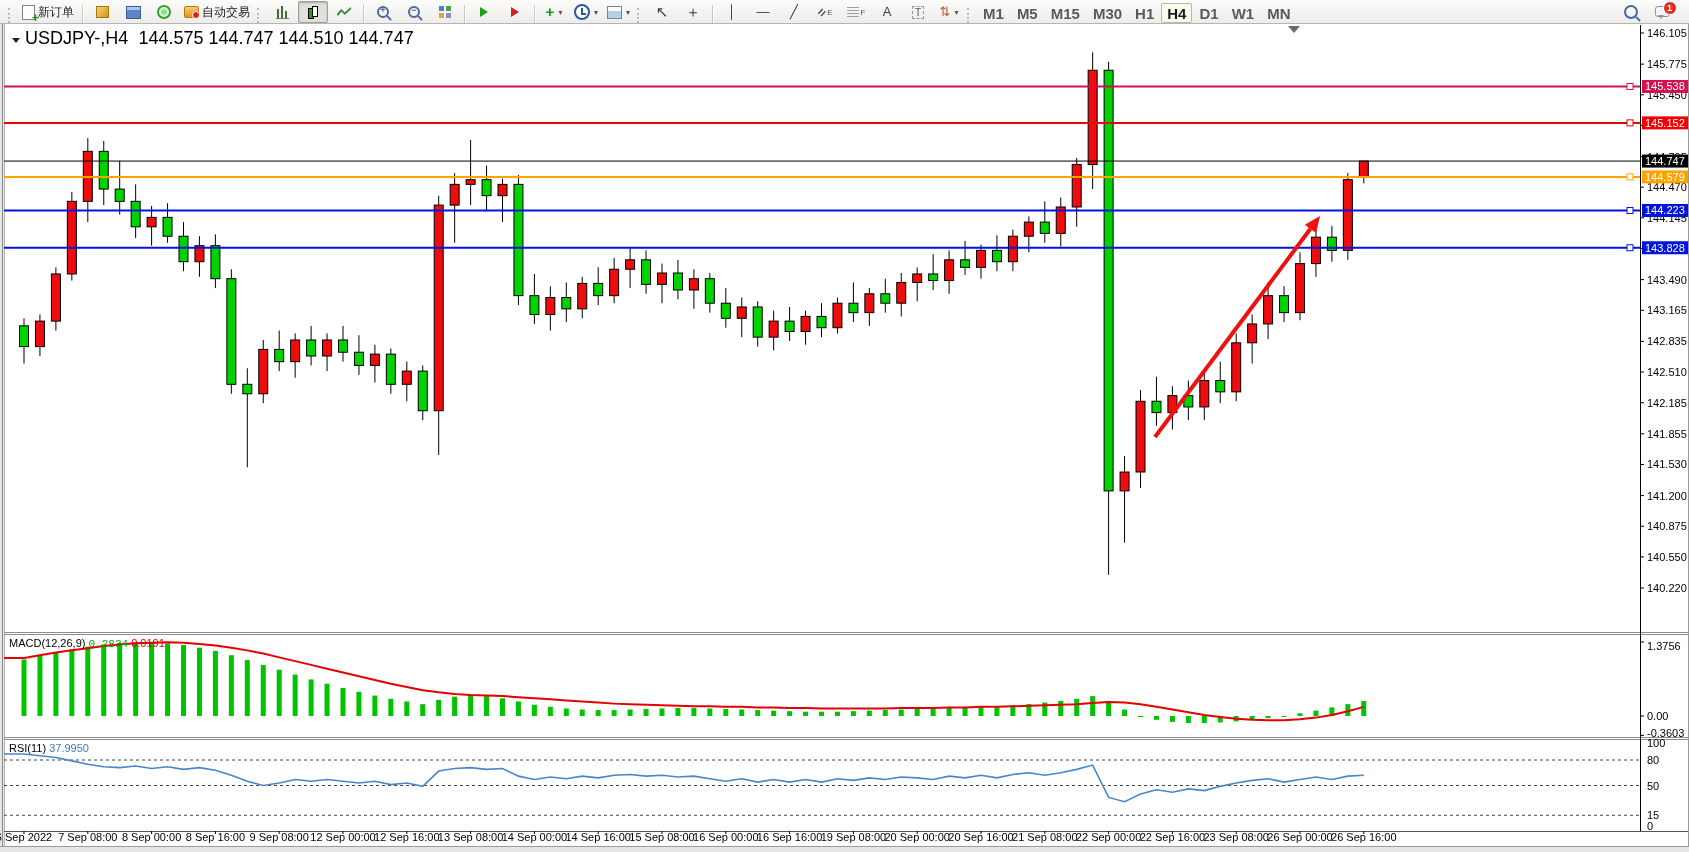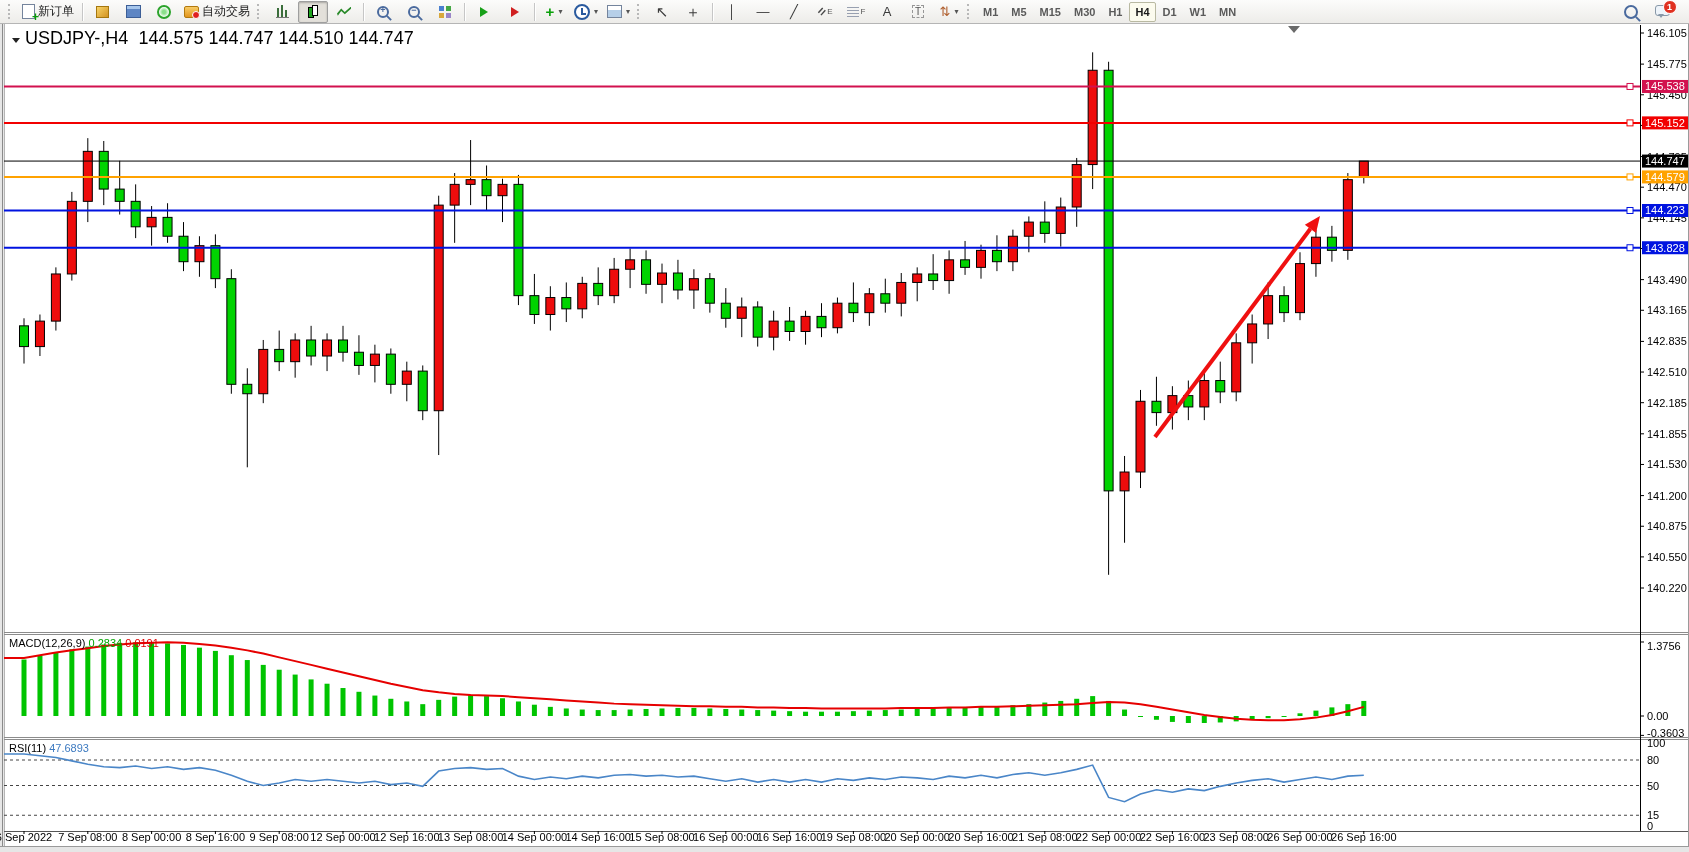--- a/index.html
+++ b/index.html
@@ -2,28 +2,28 @@
 <html><head>
 <meta charset="utf-8">
 <style>
   html,body{margin:0;padding:0;background:#e6e6e6;width:1689px;height:852px;overflow:hidden;
     font-family:"Liberation Sans",sans-serif;}
   #stage{position:relative;width:1689px;height:852px;}
   svg#plot{position:absolute;left:0;top:0;z-index:1;}
   
   .tb{position:absolute;top:0;left:0;right:0;height:23px;z-index:5;
       background:linear-gradient(#fcfcfb,#edece9);border-bottom:1px solid #b5b5b5;
-      display:flex;align-items:center;padding:0 6px;gap:1px;}
+      display:flex;align-items:flex-end;padding:0 6px;gap:1px;}
   .tbtn{height:20px;min-width:22px;border:1px solid transparent;border-radius:2px;
         display:inline-flex;align-items:center;justify-content:center;gap:3px;
         padding:0 3px;font-size:12px;color:#222;}
   .tbtn.on{background:#e3e0da;border-color:#9f9f9f;box-shadow:inset 0 1px 2px rgba(0,0,0,.25);}
   .sep{width:1px;height:18px;background:#c6c6c6;box-shadow:1px 0 0 #fff;margin:0 3px;flex:none;}
   .grip{width:3px;height:15px;border-left:2px dotted #b8b8b8;margin:0 4px 0 2px;flex:none;}
-  .tf{font-size:11px;font-weight:bold;color:#5a5a5a;padding:0 5px;height:18px;
+  .tf{font-size:15px;font-weight:bold;color:#5a5a5a;padding:0 5px;height:18px;
       display:inline-flex;align-items:center;border:1px solid transparent;border-radius:2px;}
   .tf.on{background:#fcfbee;border-color:#b9b9a2;color:#1a1a1a;}
   .caret{font-size:8px;color:#555;margin-left:1px;}
   .spacer{flex:1;}
   
   .ic{position:relative;display:inline-block;flex:none;}
   .ic-doc{width:11px;height:13px;background:#fff;border:1px solid #74849c;}
   .ic-doc::after{content:"+";position:absolute;right:-5px;bottom:-6px;color:#0a9c0a;font-weight:bold;font-size:12px;}
   .ic-cube{width:11px;height:10px;background:linear-gradient(135deg,#f8d468,#d29322);border:1px solid #a5770f;}
   .ic-win{width:13px;height:11px;border:1px solid #3c5e96;background:linear-gradient(#a6c6ec 30%,#5e86c4 30%);}
@@ -58,21 +58,21 @@
   .ic-fib{width:12px;height:10px;background:repeating-linear-gradient(#98a0b0 0 1px,transparent 1px 3px);}
   .ic-T{border:1px dashed #979797;padding:0 2px;font-size:10px;color:#555;line-height:11px;}
   .ic-chat{width:13px;height:9px;border:1px solid #8898a8;border-radius:3px;background:#eef4fa;margin-top:-2px;}
   .ic-chat::after{content:"";position:absolute;left:2px;bottom:-6px;border:3px solid transparent;border-top:4px solid #8898a8;}
   .badge{position:absolute;top:-6px;right:-8px;background:#e03020;color:#fff;font-size:9px;font-weight:bold;
     border-radius:50%;width:12px;height:12px;line-height:12px;text-align:center;border:1px solid #fff;}
   
   .ovl{position:absolute;z-index:3;font-size:18px;color:#000;white-space:nowrap;}
   .ctri{display:inline-block;width:0;height:0;border-top:5px solid #222;border-left:4px solid transparent;border-right:4px solid transparent;margin-right:5px;vertical-align:1px;}
   .indlab{font-size:11px;}
-  .v-green{color:#00a400;}
+  .v-green{color:#00a400;font-family:Liberation Mono, monospace;}
   .v-red{color:#dc0000;}
   .v-blue{color:#3d7ac0;}
 </style>
 </head>
 <body>
 
 <div id="stage">
 
 <svg id="plot" width="1689" height="852">
       <rect x="4" y="24" width="1684" height="822" fill="#fff"></rect>
@@ -590,16 +590,16 @@
 <div class="ovl" style="left:12px;top:28px">
   <span class="ctri"></span><span>USDJPY-,H4</span>&nbsp;&nbsp;<span>144.575 144.747 144.510 144.747</span>
 </div>
 <div class="ovl indlab" style="left:9px;top:637px">
   <span>MACD(12,26,9)</span>
   <span class="v-green">0.2834</span>
   <span class="v-red">0.0191</span>
 </div>
 <div class="ovl indlab" style="left:9px;top:742px">
   <span>RSI(11)</span>
-  <span class="v-blue">47.6893</span>
+  <span class="v-blue">37.9950</span>
 </div>
 
 </div>
 
 </body></html>

